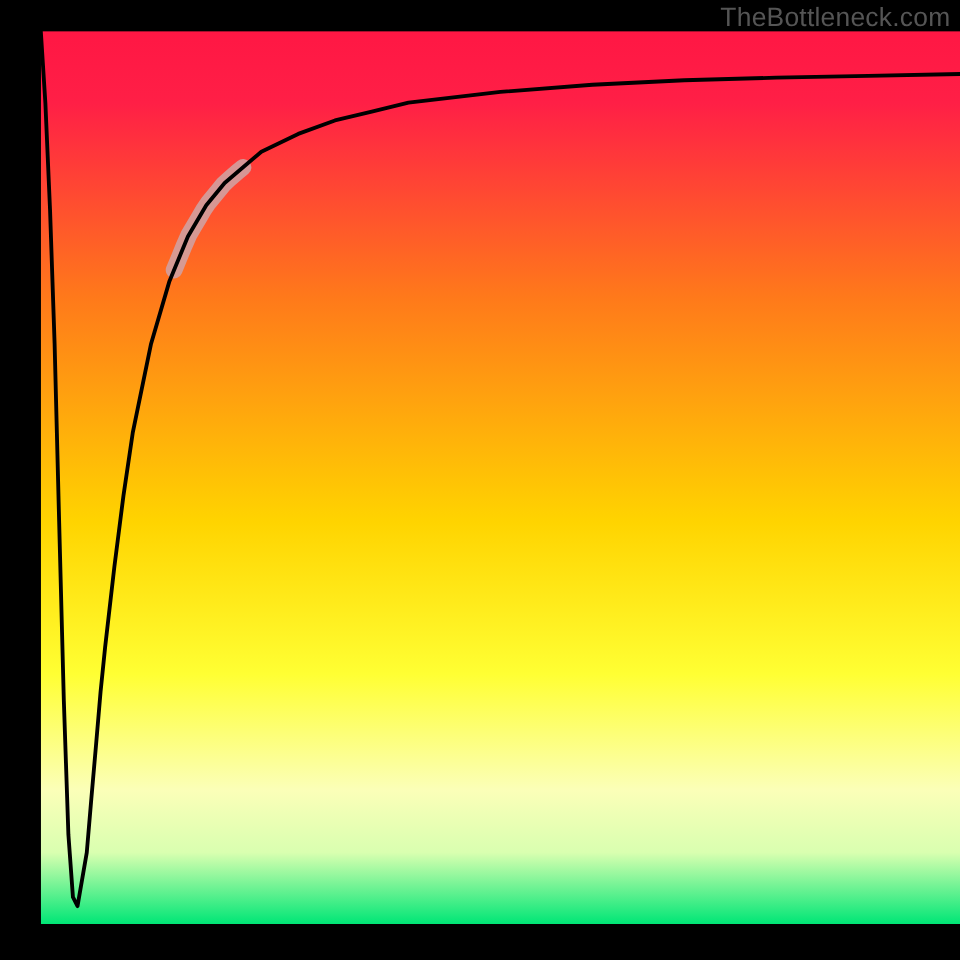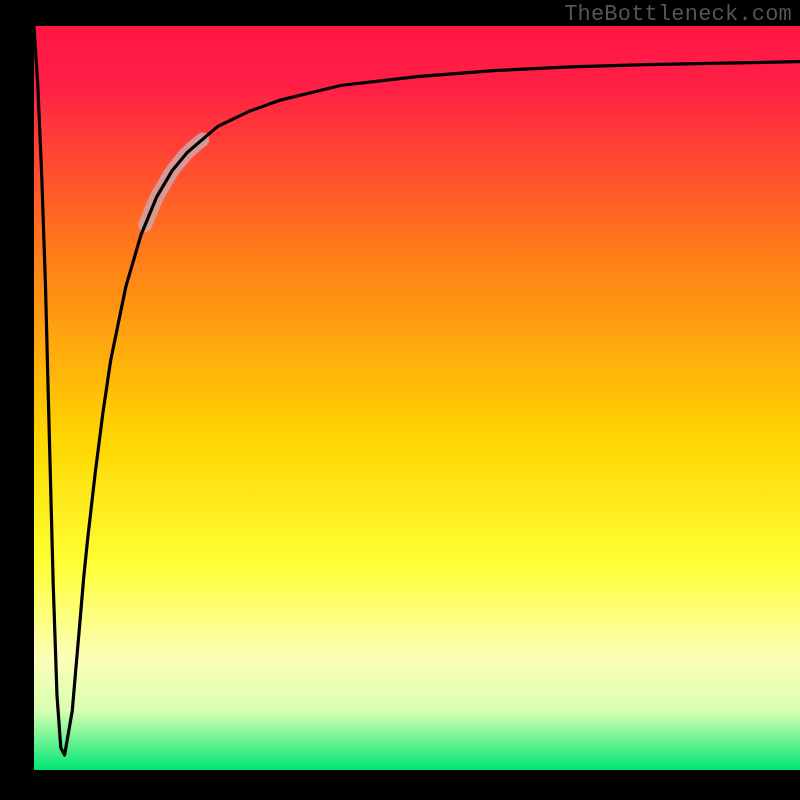--- a/index.html
+++ b/index.html
@@ -8,21 +8,20 @@
     width: 800px;
     height: 800px;
     overflow: hidden;
     background: #000;
     font-family: Arial, Helvetica, sans-serif;
   }
   .frame {
     position: relative;
     width: 800px;
     height: 704px;
-    font-family: Liberation Mono, monospace;
   }
   .attribution {
     position: absolute;
     top: 2px;
     right: 8px;
     font-size: 22px;
     font-weight: 400;
     color: #555555;
     letter-spacing: 0.2px;
     z-index: 20;

